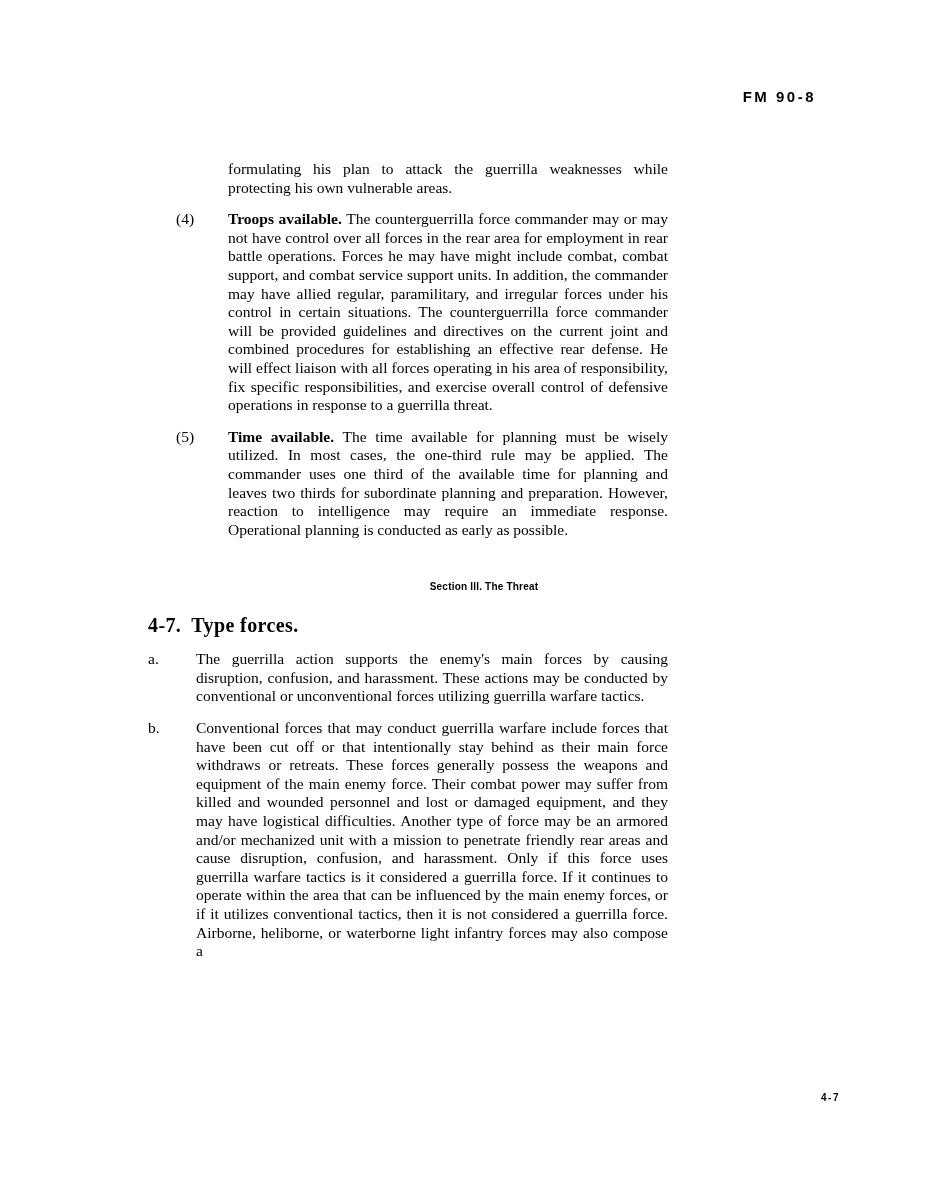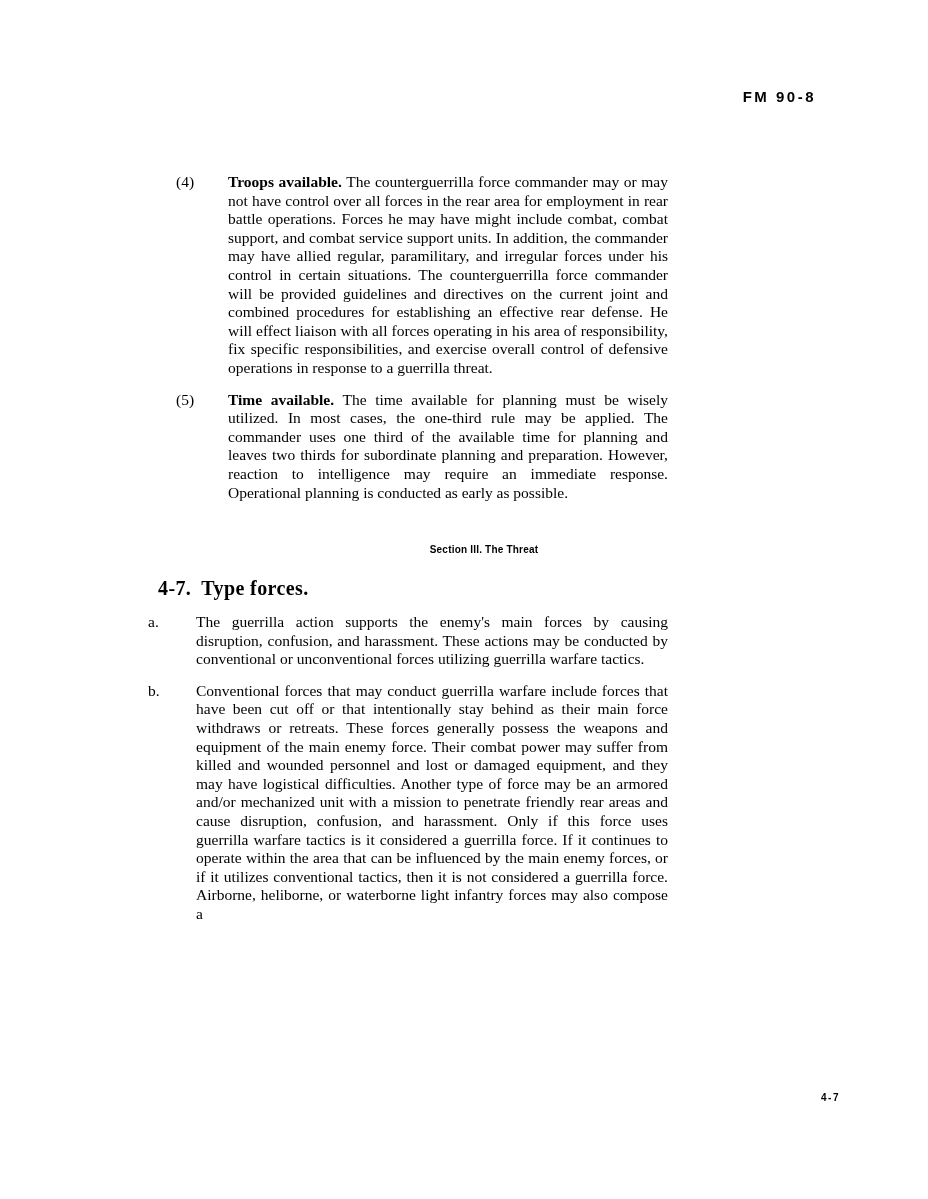--- a/index.html
+++ b/index.html
@@ -85,38 +85,39 @@
   .section-head {
     text-align: center;
     font-family: "Liberation Sans", sans-serif;
     font-weight: bold;
     font-size: 10px;
     margin-top: 42px;
     letter-spacing: 0.2px;
   }
   .article-head {
     margin-top: 22px;
-    margin-left: 10px;
+    margin-left: 0;
     font-size: 20px;
     font-weight: bold;
     letter-spacing: 0.4px;
   }
   .article-head .num {
     margin-right: 10px;
   }
 </style>
 </head>
 <body>
 
 <div class="page">
 
   <div class="header-code">FM  90-8</div>
 
   <div class="body-col">
 
+    <div class="para cont-para">formulating his plan to attack the guerrilla weaknesses while protecting his own vulnerable areas.</div>
 
     <div class="para num-para">
       <span class="num-label">(4)</span>
       <span class="run-in">Troops available.</span><span> The counterguerrilla force commander may or may not have control over all forces in the rear area for employment in rear battle operations. Forces he may have might include combat, combat support, and combat service support units. In addition, the commander may have allied regular, paramilitary, and irregular forces under his control in certain situations. The counterguerrilla force commander will be provided guidelines and directives on the current joint and combined procedures for establishing an effective rear defense. He will effect liaison with all forces operating in his area of responsibility, fix specific responsibilities, and exercise overall control of defensive operations in response to a guerrilla threat.</span>
     </div>
 
     <div class="para num-para">
       <span class="num-label">(5)</span>
       <span class="run-in">Time available.</span><span> The time available for planning must be wisely utilized. In most cases, the one-third rule may be applied. The commander uses one third of the available time for planning and leaves two thirds for subordinate planning and preparation.  However, reaction to intelligence may require an immediate response. Operational planning is conducted as early as possible.</span>
     </div>

